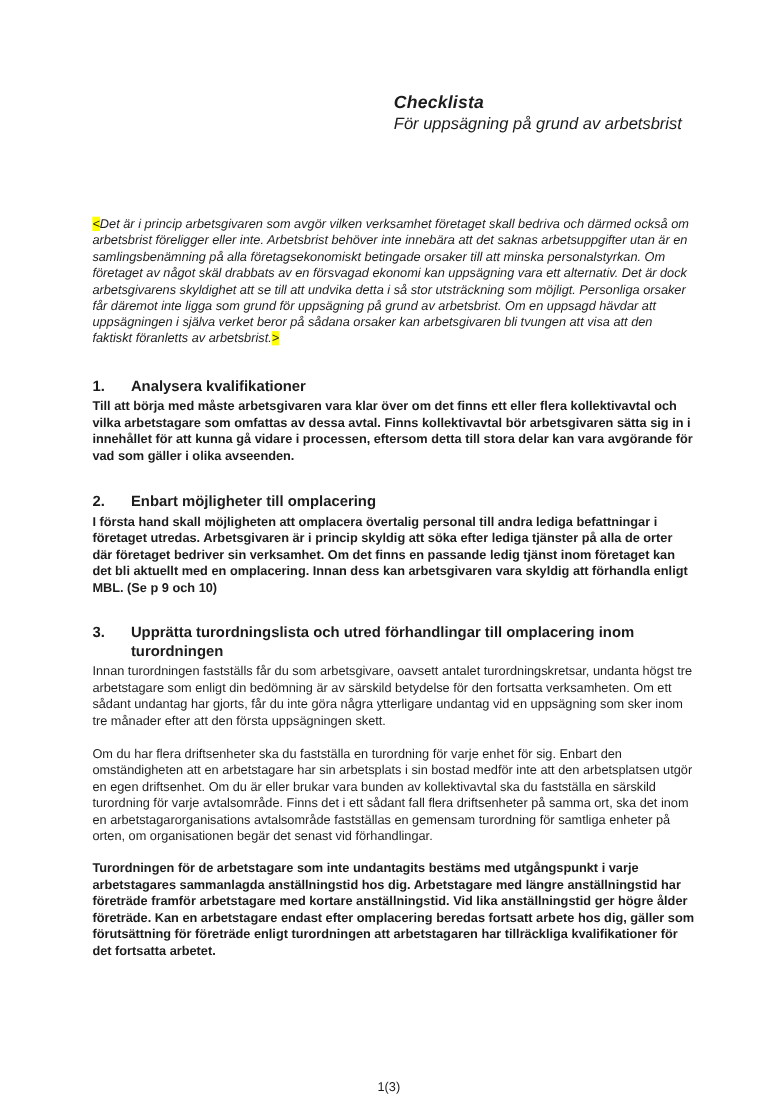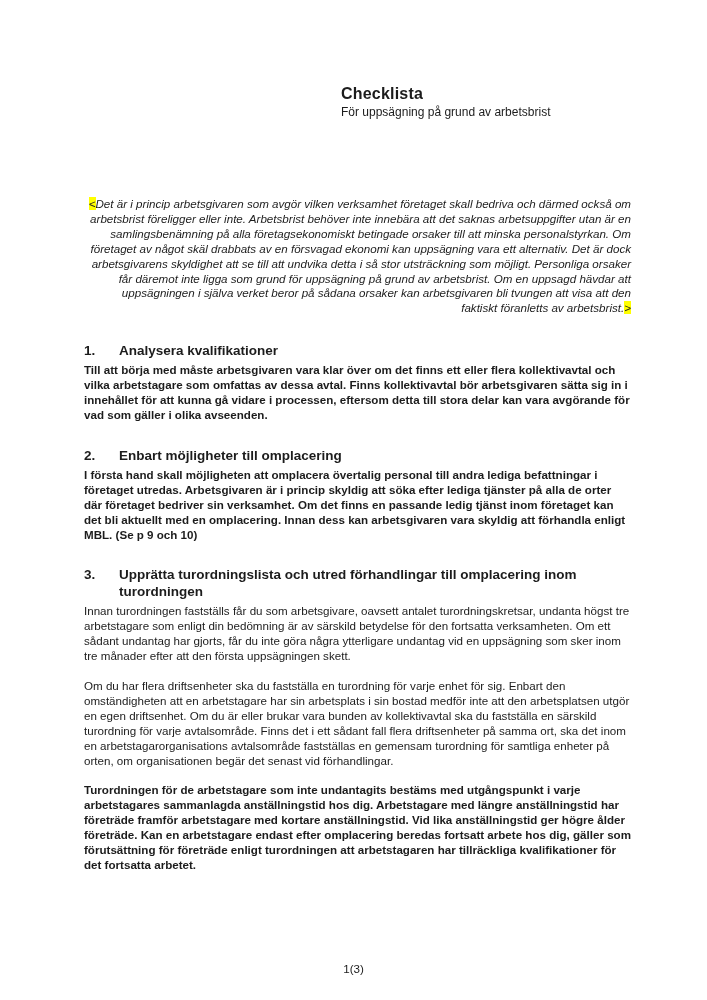--- a/index.html
+++ b/index.html
@@ -11,45 +11,45 @@
     position: relative;
     width: 707px;
     height: 1000px;
     background: #ffffff;
     overflow: hidden;
     font-family: "Liberation Sans", "DejaVu Sans", sans-serif;
     color: #1c1c1c;
   }
   .title-block {
     position: absolute;
-    left: 341px;
+    left: 358px;
     top: 84px;
+    font-style: italic;
   }
   .doc-title {
     font-size: 16px;
     font-weight: bold;
     line-height: 20px;
     letter-spacing: 0.2px;
   }
   .doc-subtitle {
-    font-size: 12px;
+    font-size: 15px;
     line-height: 17px;
   }
   .body-content {
     position: absolute;
     left: 84px;
     top: 197px;
     width: 547px;
   }
   .intro {
     font-style: italic;
     font-size: 11.6px;
     line-height: 14.9px;
     margin: 0 0 26px 0;
-    text-align: right;
   }
   .hl {
     background: #ffff00;
     font-style: italic;
   }
   .section {
     margin-top: 24px;
   }
   .section:first-of-type {
     margin-top: 0;
@@ -73,21 +73,21 @@
     line-height: 14.9px;
     margin: 0 0 15px 0;
   }
   .section p:last-child {
     margin-bottom: 0;
     font-weight: bold;
   }
   .footer {
     position: absolute;
     left: 0;
-    top: 962px;
+    top: 982px;
     width: 100%;
     text-align: center;
     font-size: 11.6px;
   }
 </style>
 </head>
 <body>
 
 <div class="page">
 

